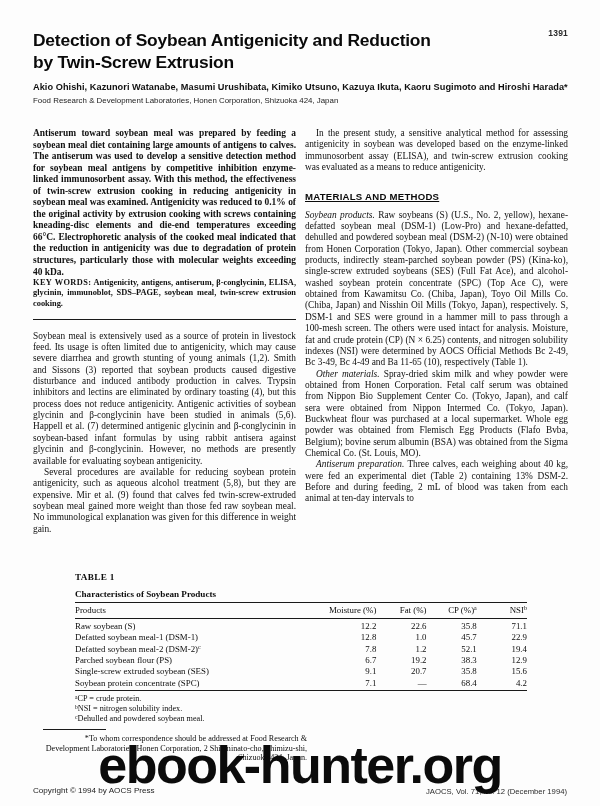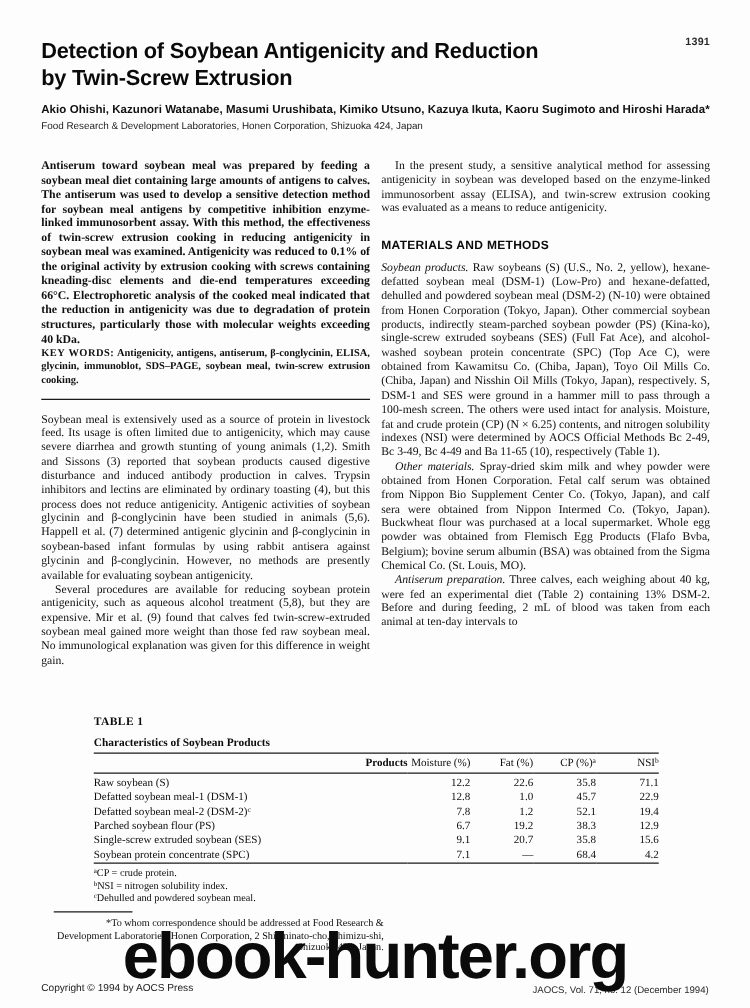--- a/index.html
+++ b/index.html
@@ -108,20 +108,21 @@
     width: 100%;
   }
 
   .sechead {
     font-family: "Liberation Sans", sans-serif;
     font-weight: bold;
     font-size: 9.6px;
     letter-spacing: .25px;
     margin: 18px 0 7px 0;
     color: #0a0a0a;
+    text-decoration: underline;
   }
 
   em, .ital { font-style: italic; }
 
   
   .table-wrap {
     position: absolute;
     left: 75px;
     top: 572px;
     width: 452px;
@@ -145,21 +146,21 @@
     line-height: 10.6px;
   }
   table thead th {
     font-weight: normal;
     padding: 1.6px 0 2.4px 0;
     border-top: 1.15px solid #1a1a1a;
     border-bottom: 0.8px solid #1a1a1a;
     text-align: right;
     white-space: nowrap;
   }
-  table thead th.lead { text-align: right; font-weight: bold; }
+  table thead th.lead { text-align: left; }
   table tbody td {
     padding: 0.35px 0;
     text-align: right;
     white-space: nowrap;
   }
   table tbody td.lead { text-align: left; }
   table tbody tr:first-child td { padding-top: 2.6px; }
   table tbody tr:last-child td { padding-bottom: 2.2px; }
   tbody { border-bottom: 1.15px solid #1a1a1a; }
   .c-prod { width: 250px; }

